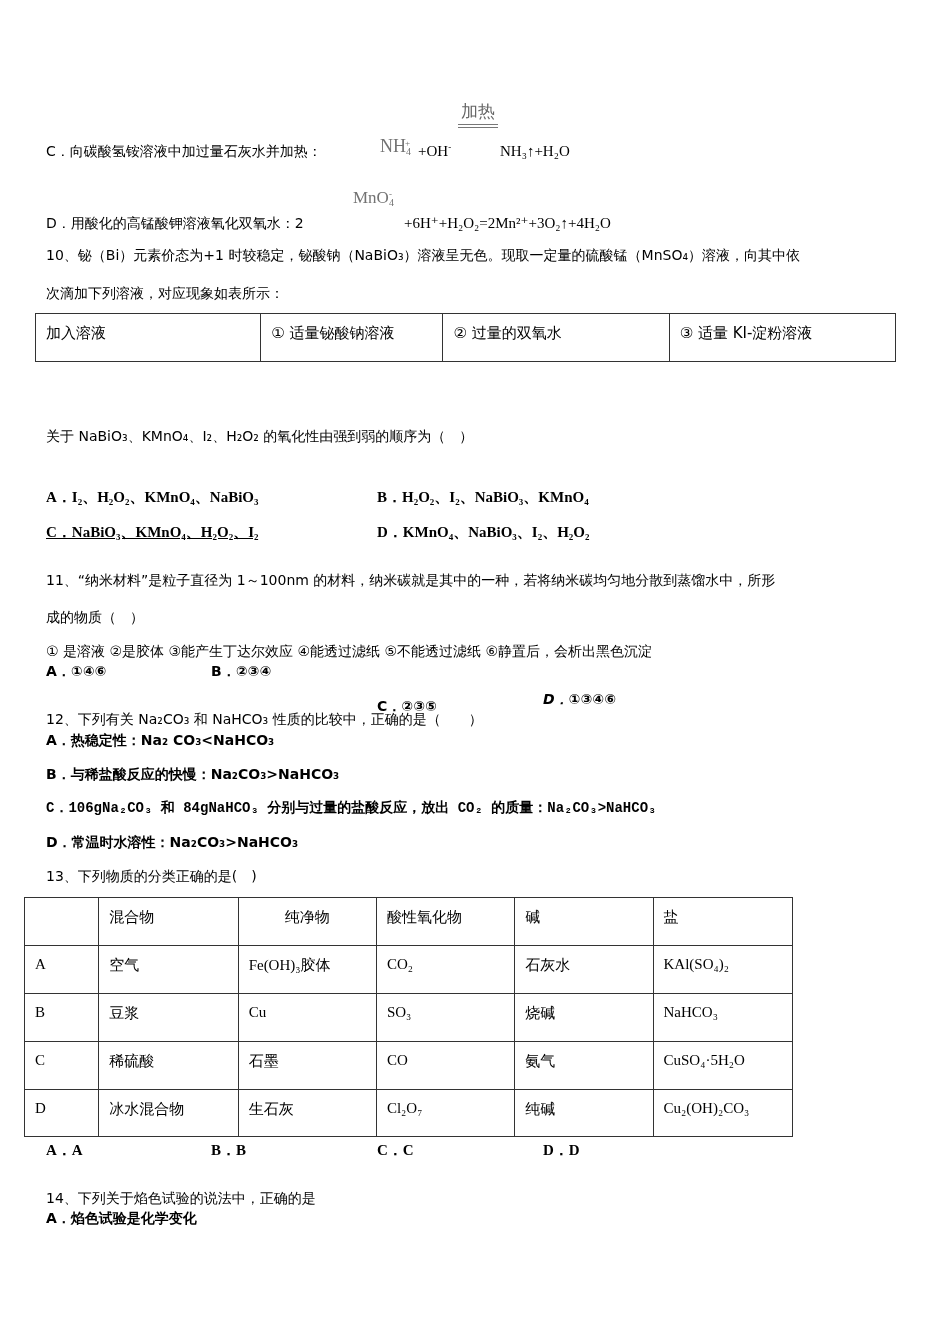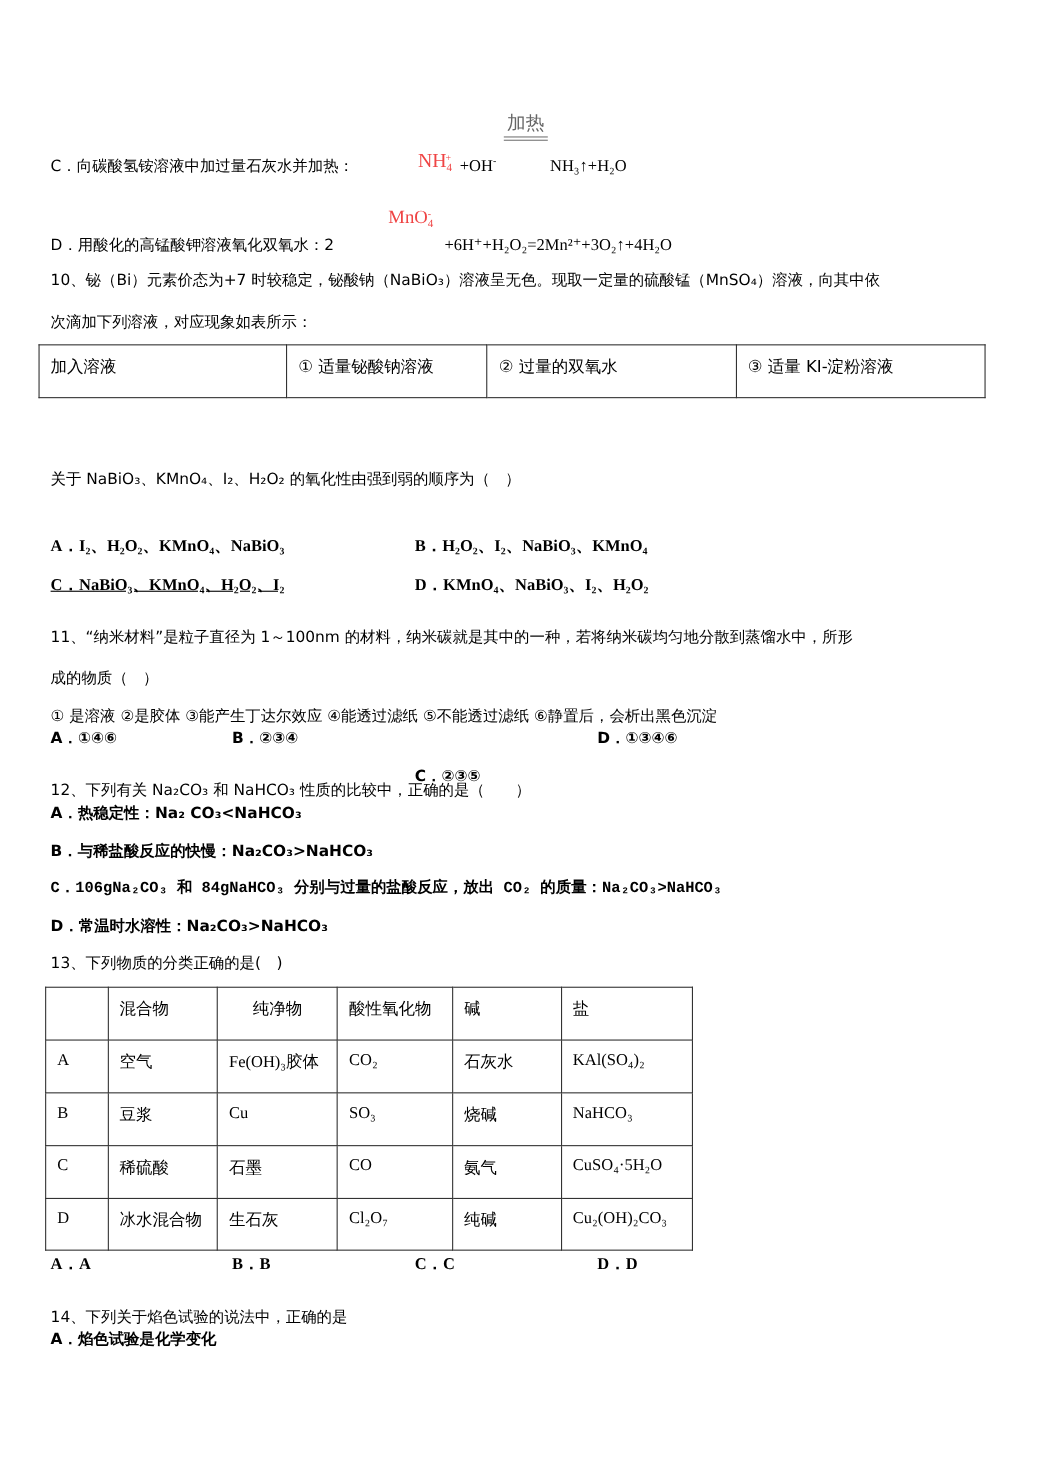--- a/index.html
+++ b/index.html
@@ -7,21 +7,21 @@
     width: 950px; height: 1344px; position: relative; overflow: hidden;
     font-family: "Liberation Serif", "DejaVu Serif", serif;
     color: #000; font-size: 15px;
   }
   .line { position: absolute; white-space: nowrap; line-height: 20px; }
   .b { font-weight: normal; margin-top: 14px; }
   .qnum { font-family: "DejaVu Sans", sans-serif; font-size: 14px; font-weight: normal; }
   .cjk { font-family: "DejaVu Sans", sans-serif; font-size: 14px; }
   sub { font-size: 10px; vertical-align: -3px; line-height: 0; }
   sup { font-size: 9px; vertical-align: 6px; line-height: 0; }
-  .gray { color: #ef4444; font-weight: normal; font-family: "Liberation Serif", serif; }
+  .gray { color: #737373; font-weight: normal; font-family: "Liberation Serif", serif; }
   .cond { position: absolute; text-align: center; }
   .cond .lbl { font-size: 17px; color: #666; font-family: "DejaVu Sans", sans-serif; }
   .cond .bar { border-top: 1px solid #777; border-bottom: 1px solid #777; height: 2px; margin-top: 1px; }
   table.grid { position: absolute; border-collapse: collapse; }
   table.grid td {
     border: 1.5px solid #333; padding: 0 10px; vertical-align: top;
     padding-top: 10px; font-size: 15px; box-sizing: border-box;
   }
   .opt { position: absolute; white-space: nowrap; line-height: 20px; font-weight: bold; }
 </style>
@@ -44,21 +44,21 @@
 <div class="line b" style="left:500px; top:127px;">NH₃↑+H₂O</div>
 
 <div class="line b" style="left:46px; top:199px;">
   <span class="cjk b">D．用酸化的高锰酸钾溶液氧化双氧水：2</span>
 </div>
 <div class="line gray" style="left:353px; top:188px; font-size:17px;">
   <span>MnO</span><sup>-</sup><sub style="margin-left:-3px;">4</sub>
 </div>
 <div class="line b" style="left:404px; top:199px;">+6H⁺+H₂O₂=2Mn²⁺+3O₂↑+4H₂O</div>
 
-<div class="line qnum" style="left:46px; top:245px;">10、铋（Bi）元素价态为+7 时较稳定，铋酸钠（NaBiO₃）溶液呈无色。现取一定量的硫酸锰（MnSO₄）溶液，向其中依</div>
+<div class="line qnum" style="left:46px; top:245px;">10、铋（Bi）元素价态为+1 时较稳定，铋酸钠（NaBiO₃）溶液呈无色。现取一定量的硫酸锰（MnSO₄）溶液，向其中依</div>
 <div class="line qnum" style="left:46px; top:283px;">次滴加下列溶液，对应现象如表所示：</div>
 
 <table class="grid" style="left:35px; top:313px; width:861px;">
   <tbody>
       <tr style="height:48px;">
     <td class="cjk" style="width:215px;">加入溶液</td>
     <td class="cjk" style="width:174px;">① 适量铋酸钠溶液</td>
     <td class="cjk" style="width:216px;">② 过量的双氧水</td>
     <td class="cjk" style="width:216px;">③ 适量 KI-淀粉溶液</td>
   </tr>
@@ -71,31 +71,31 @@
 <div class="opt" style="left:377px; top:487px;">B．H₂O₂、I₂、NaBiO₃、KMnO₄</div>
 <div class="opt" style="left:46px; top:522px;text-decoration:underline;">C．NaBiO₃、KMnO₄、H₂O₂、I₂</div>
 <div class="opt" style="left:377px; top:522px;">D．KMnO₄、NaBiO₃、I₂、H₂O₂</div>
 
 <div class="line cjk b" style="left:46px; top:556px;">11、“纳米材料”是粒子直径为 1～100nm 的材料，纳米碳就是其中的一种，若将纳米碳均匀地分散到蒸馏水中，所形</div>
 <div class="line cjk b" style="left:46px; top:593px;">成的物质（　）</div>
 <div class="line cjk b" style="left:46px; top:627px;">① 是溶液 ②是胶体 ③能产生丁达尔效应 ④能透过滤纸 ⑤不能透过滤纸 ⑥静置后，会析出黑色沉淀</div>
 <div class="opt cjk" style="left:46px; top:661px;">A．①④⑥</div>
 <div class="opt cjk" style="left:211px; top:661px;">B．②③④</div>
 <div class="opt cjk" style="left:377px; top:696px;">C．②③⑤</div>
-<div class="opt cjk" style="left:543px; top:661px;">D．①③④⑥</div>
+<div class="opt cjk" style="left:543px; top:689px;font-style:italic;">D．①③④⑥</div>
 
 <div class="line cjk b" style="left:46px; top:695px;">12、下列有关 Na₂CO₃ 和 NaHCO₃ 性质的比较中，正确的是（　　）</div>
 <div class="opt cjk" style="left:46px; top:730px;">A．热稳定性：Na₂ CO₃&lt;NaHCO₃</div>
 <div class="opt cjk" style="left:46px; top:764px;">B．与稀盐酸反应的快慢：Na₂CO₃&gt;NaHCO₃</div>
 <div class="opt cjk" style="left:46px; top:798px;font-family:Liberation Mono, monospace;">C．106gNa₂CO₃ 和 84gNaHCO₃ 分别与过量的盐酸反应，放出 CO₂ 的质量：Na₂CO₃&gt;NaHCO₃</div>
 <div class="opt cjk" style="left:46px; top:832px;">D．常温时水溶性：Na₂CO₃&gt;NaHCO₃</div>
 
 <div class="line qnum" style="left:46px; top:866px;">13、下列物质的分类正确的是(　)</div>
 
-<table class="grid" style="left:41px; top:897px; width:589px;">
+<table class="grid" style="left:24px; top:897px; width:769px;">
   <tbody>
       <tr style="height:48px;">
     <td style="width:66px;"></td>
     <td class="cjk" style="width:124px;">混合物</td>
     <td class="cjk" style="width:123px;text-align:center;">纯净物</td>
     <td class="cjk" style="width:123px;">酸性氧化物</td>
     <td class="cjk" style="width:123px;">碱</td>
     <td class="cjk" style="width:124px;">盐</td>
   </tr>
   <tr style="height:48px;">

